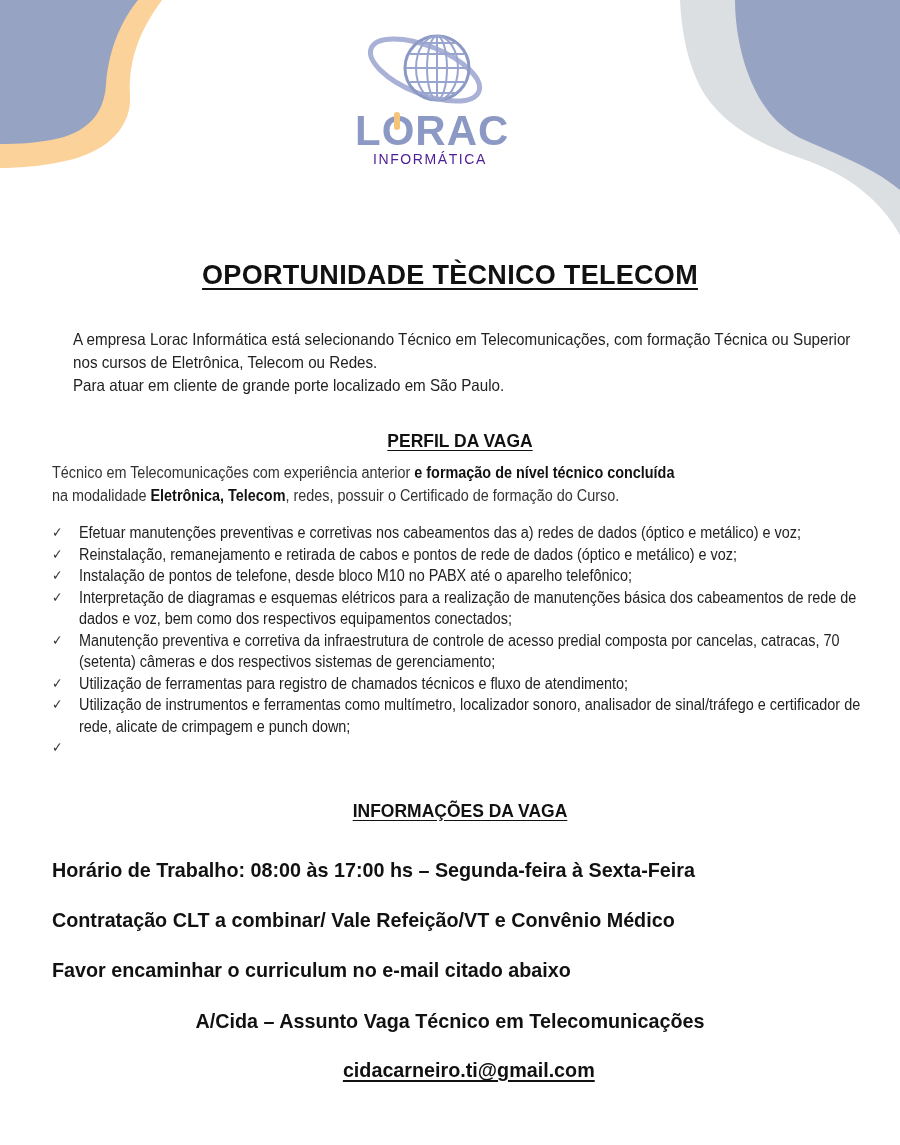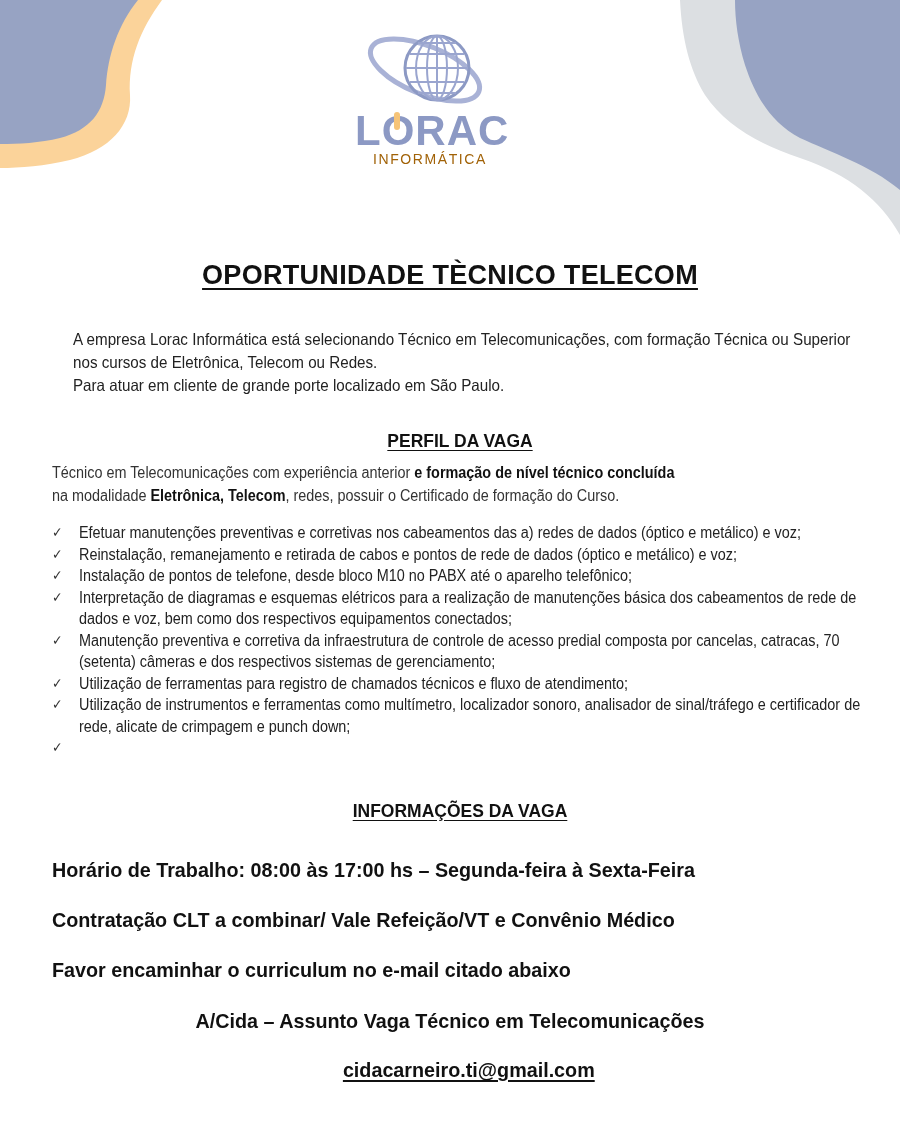--- a/index.html
+++ b/index.html
@@ -10,21 +10,21 @@
   }
   .deco { position: absolute; top: 0; left: 0; pointer-events: none; }
   .logo { position: absolute; left: 355px; top: 28px; width: 150px; height: 140px; }
   .logo-text {
     position: absolute; left: 0; top: 82px; width: 150px; text-align: right;
     font-family: "Liberation Sans", sans-serif; font-weight: bold; font-size: 42px;
     color: #8c99c4; letter-spacing: 1px; line-height: 42px;
   }
   .logo-sub {
     position: absolute; left: 0; top: 124px; width: 150px; text-align: center;
-    font-size: 14px; color: #a16207; letter-spacing: 1.6px; line-height: 14px;
+    font-size: 14px; color: #4c1d95; letter-spacing: 1.6px; line-height: 14px;
   }
   .title {
     position: absolute; left: 0; width: 900px; top: 260px; text-align: center;
   }
   .title span {
     font-weight: bold; font-size: 27px; text-decoration: underline;
     text-underline-offset: 4px; text-decoration-thickness: 2px; letter-spacing: 0.3px;
   }
   .intro {
     position: absolute; left: 73px; top: 328px; width: 777px;

